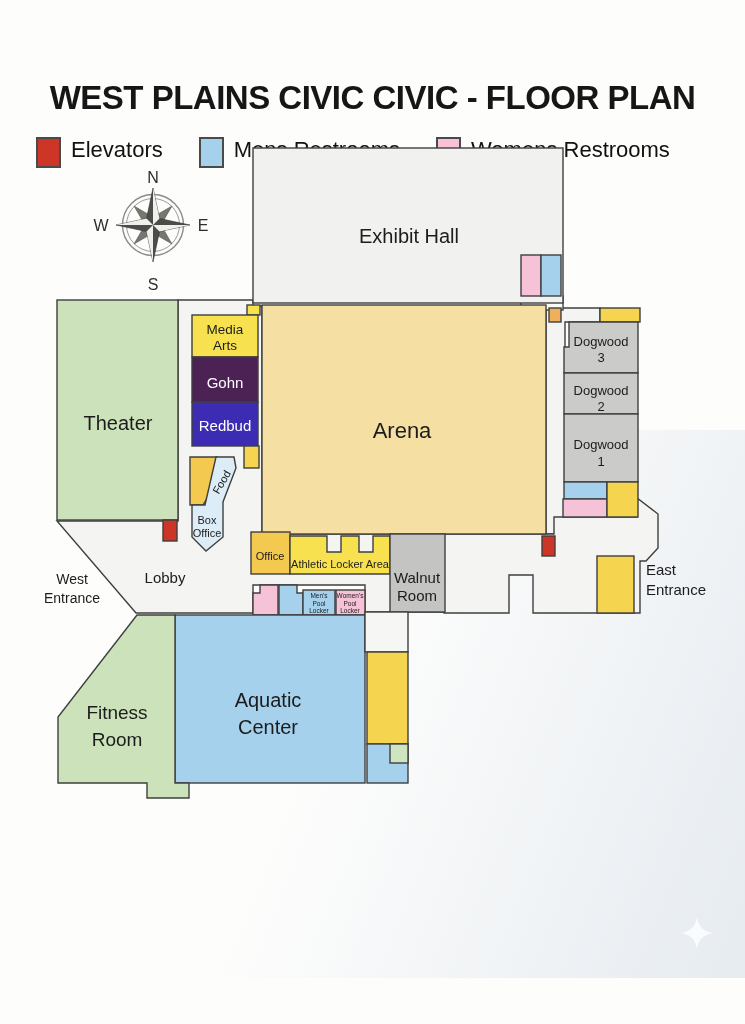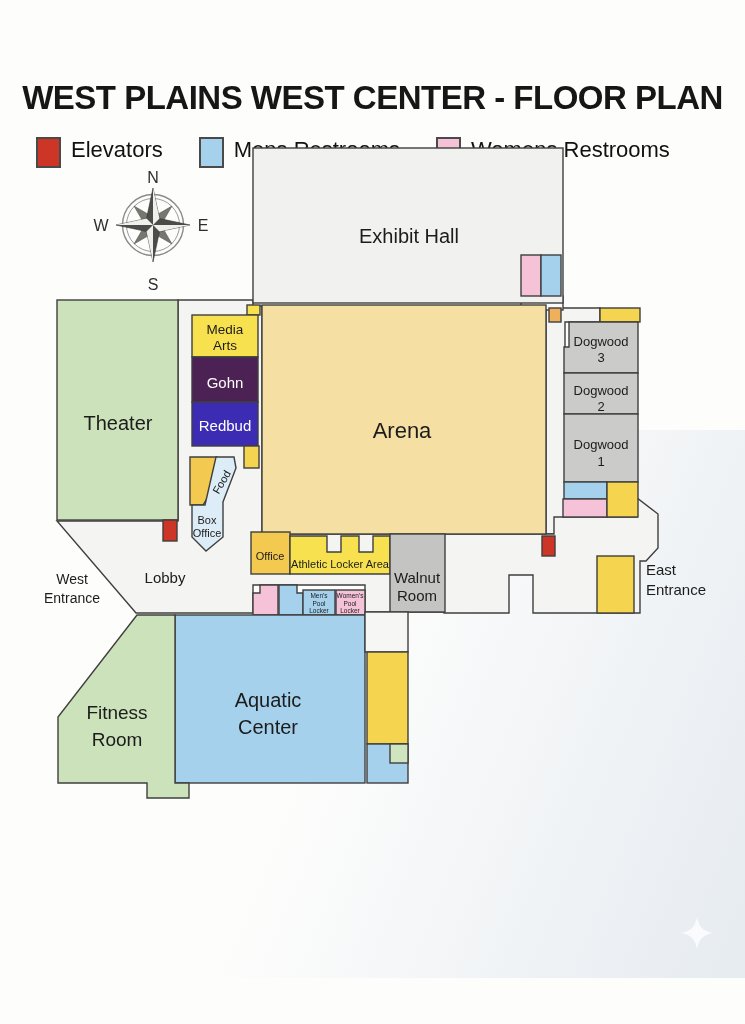--- a/index.html
+++ b/index.html
@@ -16,21 +16,21 @@
   svg.plan{position:absolute;left:0;top:0;}
   svg.plan text{font-family:"Liberation Sans",sans-serif;}
   .compass-letter{font-family:"Liberation Serif",serif;fill:#2e2e2e;}
 </style>
 </head>
 <body>
 <div class="page">
 
   <div class="bg-gradient"></div>
 
-  <h1 class="title">WEST PLAINS WEST CENTER - FLOOR PLAN</h1>
+  <h1 class="title">WEST PLAINS CIVIC CIVIC - FLOOR PLAN</h1>
 
   <div class="legend">
     <div class="legend-item">
       <span class="swatch" style="background: rgb(205, 53, 38);"></span>
       <span class="legend-label">Elevators</span>
     </div>
     <div class="legend-item">
       <span class="swatch" style="background: rgb(165, 209, 237);"></span>
       <span class="legend-label">Mens Restrooms</span>
     </div>

